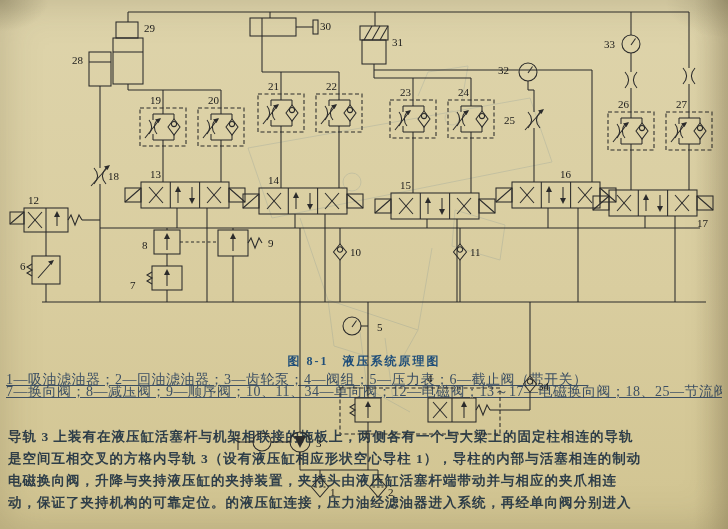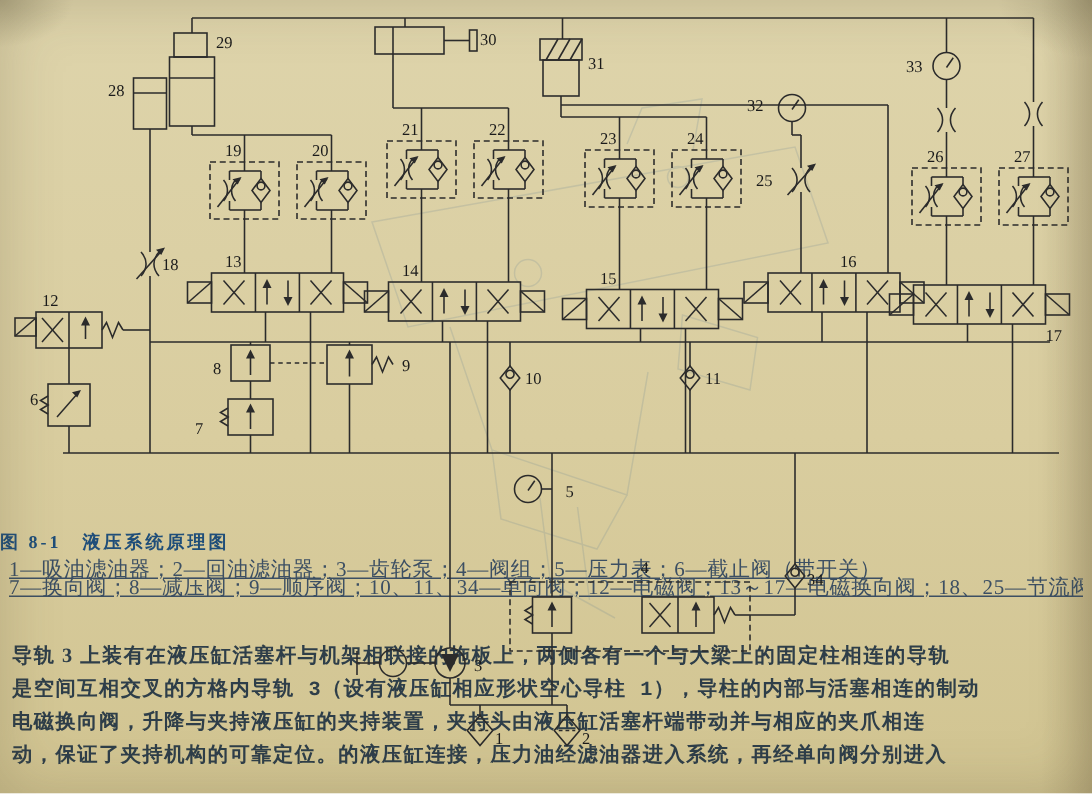--- a/index.html
+++ b/index.html
@@ -9,37 +9,37 @@
       radial-gradient(70px 45px at 0% 0%, rgba(70,65,40,.28), transparent 70%),
       radial-gradient(90px 55px at 100% 0%, rgba(70,65,40,.22), transparent 70%),
       linear-gradient(270deg, rgba(125,110,75,.30) 0px, rgba(125,110,75,.12) 18px, transparent 34px),
       linear-gradient(180deg,#ded4ab 0%,#d9cd9f 55%,#d1c491 100%);
     font-family:"Liberation Serif","DejaVu Serif",serif;
   }
   .page::after{content:"";position:absolute;inset:0;pointer-events:none;
     box-shadow:inset 0 0 40px rgba(90,80,50,.25);}
   svg{position:absolute;left:0;top:0;}
   .caption{
-    position:absolute;top:353px;left:0;width:100%;text-align:left;
+    position:absolute;top:353px;left:0;width:100%;text-align:center;
     font-weight:bold;font-size:12px;color:#1f4e79;letter-spacing:2px;
     filter:blur(.3px);
   }
   .legend{
     position:absolute;left:6px;right:6px;text-align:left;
     font-size:14px;color:#3c4f63;letter-spacing:.5px;filter:blur(.35px);
     white-space:nowrap;overflow:hidden;text-decoration:underline;
   }
   .legend.l1{top:371px;}
   .legend.l2{top:383px;}
   .bodyline{
     position:absolute;left:8px;right:8px;
     font-weight:bold;font-size:13.5px;color:#2e3e49;letter-spacing:1px;
     filter:blur(.45px);text-align:justify;white-space:nowrap;overflow:hidden;
   }
-  .b1{top:428px;} .b2{top:450px;font-family:Liberation Mono, monospace;} .b3{top:472px;} .b4{top:494px;}
+  .b1{top:428px;} .b2{top:450px;} .b3{top:472px;} .b4{top:494px;}
 </style>
 </head>
 <body>
 
 <div class="page">
 
   <div class="bodyline b1">导轨 3 上装有在液压缸活塞杆与机架相联接的拖板上，两侧各有一个与大梁上的固定柱相连的导轨</div>
   <div class="bodyline b2">是空间互相交叉的方格内导轨 3（设有液压缸相应形状空心导柱 1），导柱的内部与活塞相连的制动</div>
   <div class="bodyline b3">电磁换向阀，升降与夹持液压缸的夹持装置，夹持头由液压缸活塞杆端带动并与相应的夹爪相连</div>
   <div class="bodyline b4">动，保证了夹持机构的可靠定位。的液压缸连接，压力油经滤油器进入系统，再经单向阀分别进入</div>

